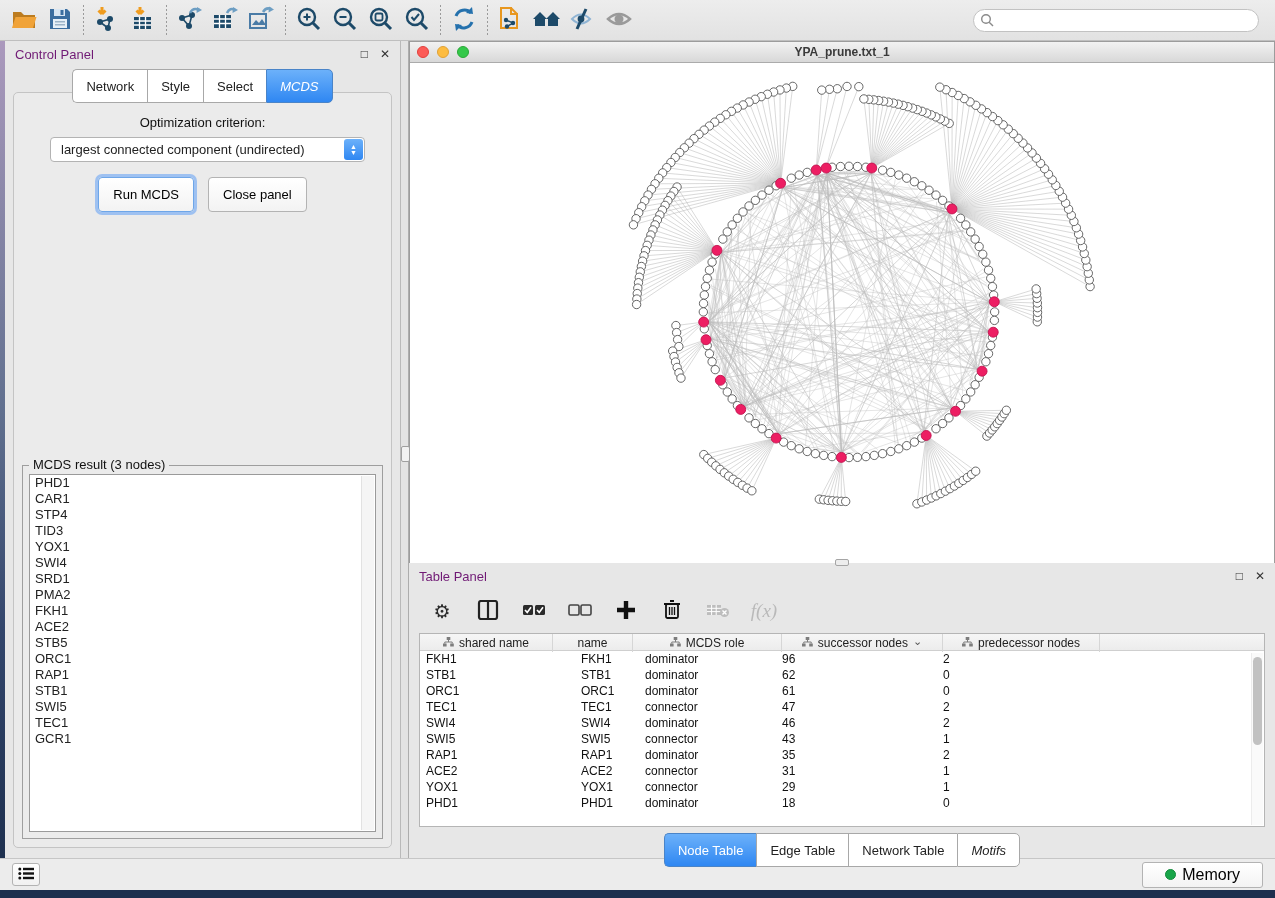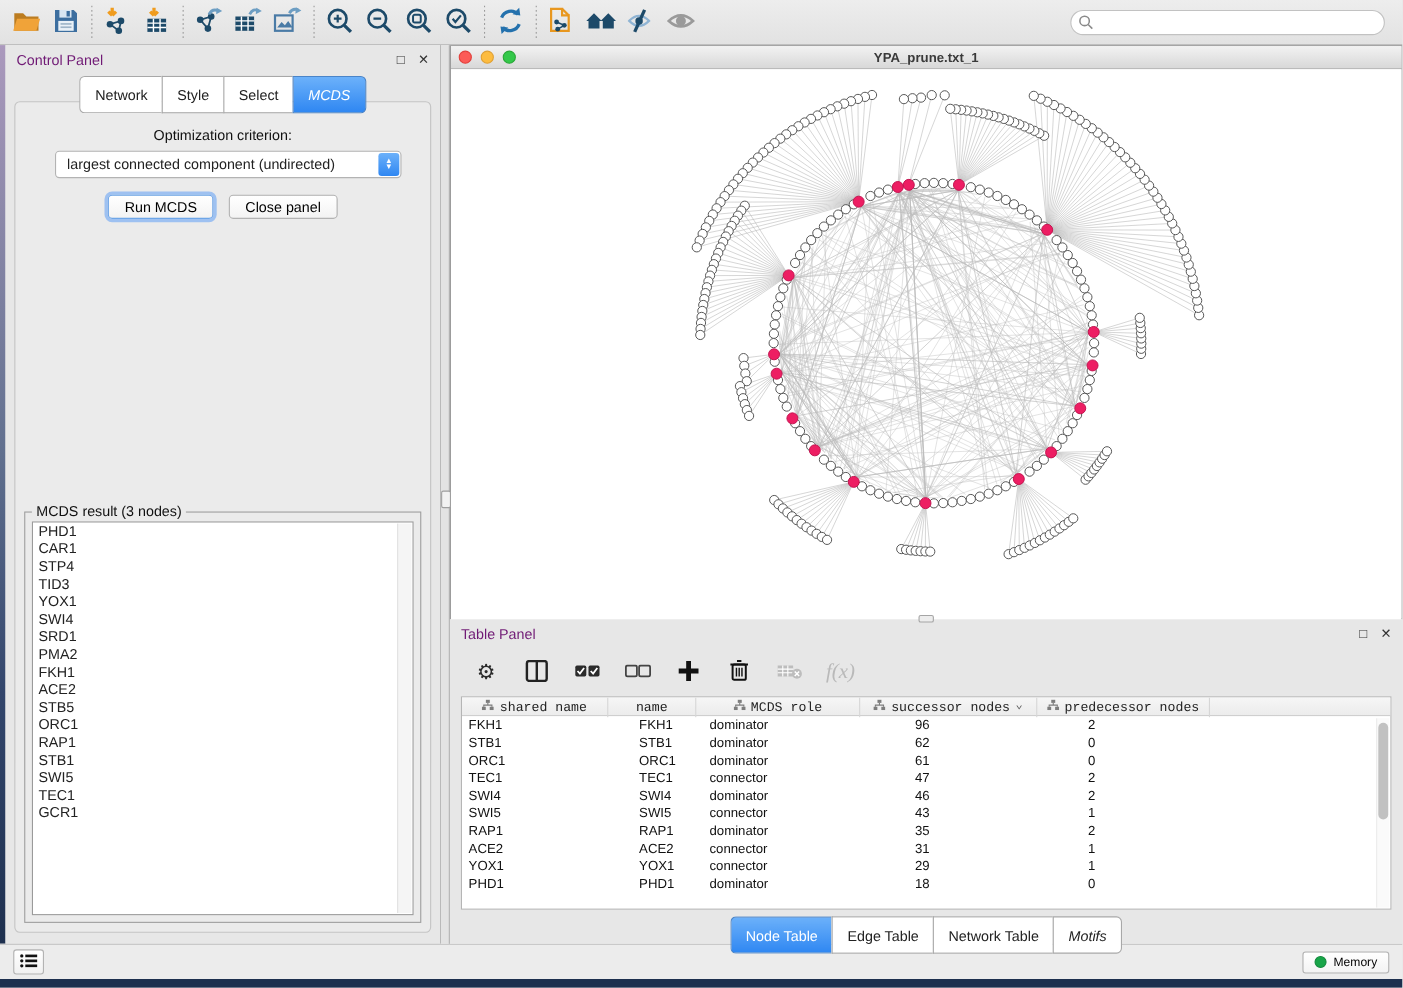--- a/index.html
+++ b/index.html
@@ -47,21 +47,21 @@
             border:1px solid #c4c4c4; border-radius:5px; z-index:1; }
   .opt-label { position:absolute; top:22px; left:0; right:0; text-align:center; font-size:13px; color:#111; }
   .dropdown { position:absolute; top:44px; left:36px; width:315px; height:25px; background:#fff;
               border:1px solid #b3b3b3; border-radius:4px; display:flex; align-items:center;
               padding-left:10px; font-size:13px; cursor:default; }
   .dd-step { margin-left:auto; width:19px; height:21px; margin-right:1px; border-radius:3px;
              background:linear-gradient(#6cb1fa,#2f87f2); color:#fff; display:flex; flex-direction:column;
              align-items:center; justify-content:center; font-size:7px; line-height:6px; }
   .btn-row { position:absolute; top:84px; left:0; right:0; display:flex; justify-content:center; gap:14px; }
   .mac-btn { background:linear-gradient(#ffffff,#f3f3f3); border:1px solid #b3b3b3; border-radius:4px;
-             font-size:13px; padding:3px 14px; height:22px; cursor:default; }
+             font-size:13px; padding:3px 14px; height:35px; cursor:default; }
   .mac-btn.focus { box-shadow:0 0 0 3px rgba(106,165,245,.6); border-color:#6ea6e8; }
 
   .fieldset { position:absolute; left:8px; right:8px; top:372px; bottom:8px;
               border:1px solid #9e9e9e; }
   .legend { position:absolute; top:-9px; left:6px; background:#ebebeb; padding:0 4px; font-size:13px; color:#111; }
   .mcds-list { position:absolute; inset:8px 6px 6px 6px; background:#fff; border:1px solid #9a9a9a;
                overflow:hidden; }
   .mcds-scroll { position:absolute; top:1px; bottom:1px; right:1px; width:13px; background:#f5f5f5;
                  border-left:1px solid #e2e2e2; }
   .mcds-item { font-size:13px; line-height:16px; padding-left:5px; cursor:default; }
@@ -93,38 +93,38 @@
   .tp-toolbar { height:40px; flex:0 0 40px; margin:2px 10px 0 10px; display:flex; align-items:center;
                 gap:20px; padding-left:10px; }
   .tp-ico { display:flex; align-items:center; justify-content:center; width:26px; height:26px;
             background:transparent; border:none; cursor:default; }
   .fx { font-family:"Liberation Serif","DejaVu Serif",serif; font-style:italic; font-size:19px; color:#b9b9b9; }
   .gear-glyph { font-size:19px; color:#2b2b2b; line-height:1; }
 
   .tbl-wrap { margin:2px 10px 0 10px; background:#fff; border:1px solid #b5b5b5; position:relative;
               height:194px; flex:0 0 194px; overflow:hidden; }
   .thead { display:flex; height:17px; background:linear-gradient(#f6f6f6,#ececec);
-           border-bottom:1px solid #cfcfcf;font-family:Liberation Mono, monospace; }
+           border-bottom:1px solid #cfcfcf; }
   .th { display:flex; align-items:center; justify-content:center; gap:5px; font-size:12px; color:#222;
         border-right:1px solid #d6d6d6; height:18px; cursor:default; }
   .trow { display:flex; height:16px; align-items:center; cursor:default; }
   .td { font-size:12px; color:#111; white-space:nowrap; overflow:hidden; }
-  .num { text-align:center; }
+  .num { text-align:left; }
   .tbl-scroll { position:absolute; top:19px; right:1px; width:12px; bottom:1px; background:#fafafa;
                 border-left:1px solid #ececec; }
   .tbl-thumb { position:absolute; top:4px; left:1px; width:9px; height:88px; background:#c1c1c1;
                border-radius:5px; }
 
   .tp-tabs { display:flex; justify-content:center; margin-top:6px; }
   .statusbar { height:32px; flex:0 0 32px; background:#ececec; border-top:1px solid #c6c6c6;
                display:flex; align-items:center; padding:0 12px; }
   .list-btn { width:28px; height:23px; background:linear-gradient(#fff,#f1f1f1); border:1px solid #b3b3b3;
               border-radius:3px; display:flex; align-items:center; justify-content:center; cursor:default; }
   .mem-btn { margin-left:auto; display:flex; align-items:center; gap:6px; background:linear-gradient(#fff,#f3f3f3);
-             border:1px solid #b3b3b3; border-radius:3px; padding:3px 10px; font-size:11px; cursor:default; }
+             border:1px solid #b3b3b3; border-radius:3px; padding:3px 22px; font-size:16px; cursor:default; }
   .mem-dot { width:11px; height:11px; border-radius:50%; background:#18a549; border:1px solid #128a3c; }
   .wall-bottom { height:8px; flex:0 0 8px;
      background:linear-gradient(90deg,#25395c,#1a2a47 30%,#2c4266 55%,#16253f 80%,#203push); 
      background-color:#1d2f4e; }
 </style>
 </head>
 <body>
 
 <div class="toolbar">
   <button class="tb-btn">

